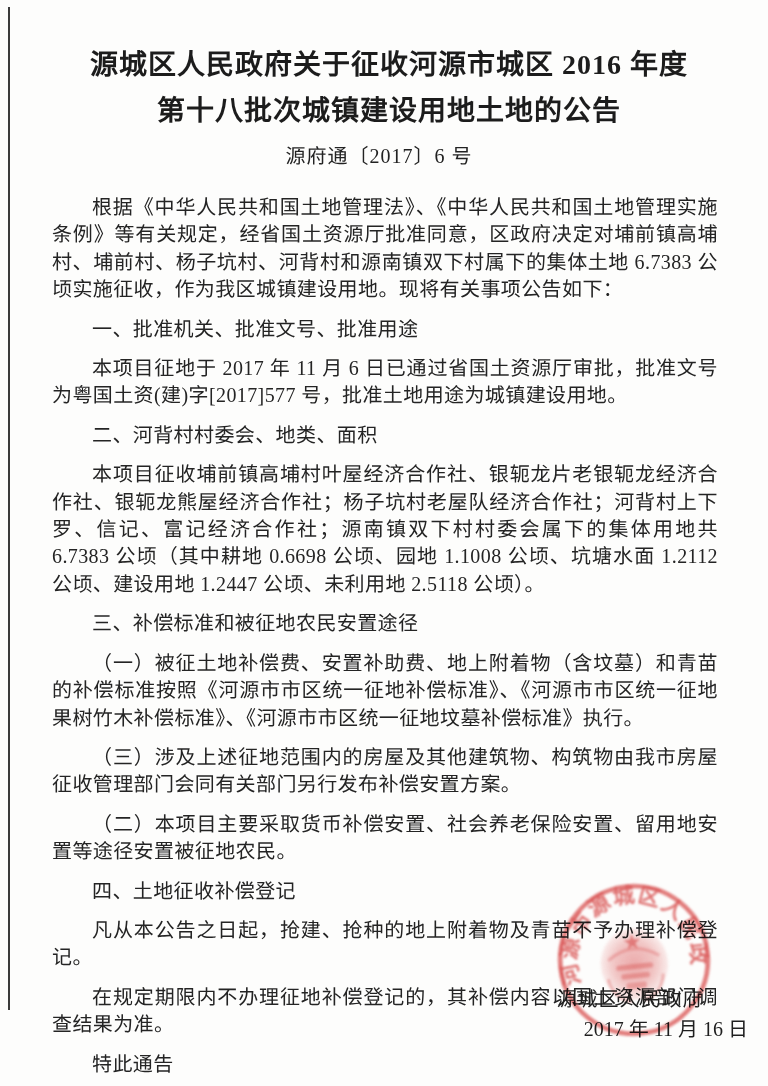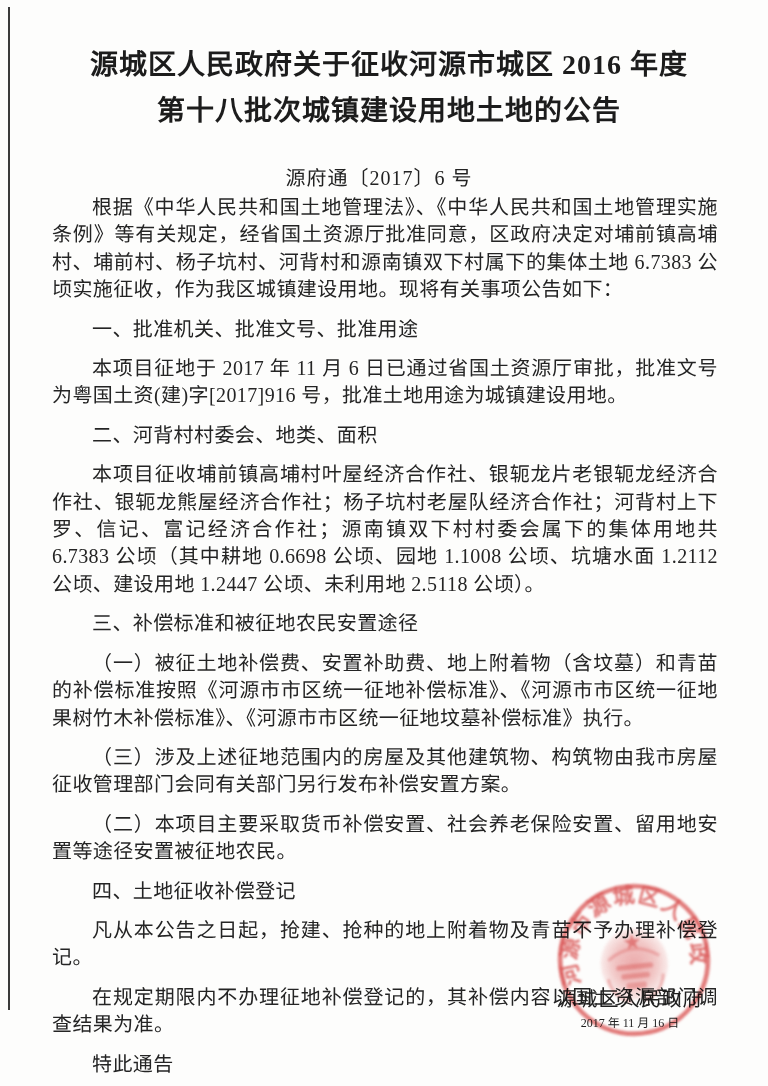--- a/index.html
+++ b/index.html
@@ -31,21 +31,20 @@
     letter-spacing: 1px;
   }
 
   .doc-number {
     position: absolute;
     left: 0; right: 10px; top: 140px;
     text-align: center;
     font-size: 20px;
     color: #222;
     letter-spacing: 1px;
-    margin-top: 22px;
   }
 
   .body-text {
     position: absolute;
     left: 40px; right: 38px; top: 182px;
     font-size: 20px;
     line-height: 27.4px;
     text-align: justify;
     text-justify: inter-ideograph;
     color: #242424;
@@ -60,22 +59,22 @@
     position: absolute;
     left: 520px; width: 220px; top: 983px;
     text-align: center;
     font-size: 20px;
     color: #1f1f1f;
     letter-spacing: 1px;
   }
   .sign-date {
     position: absolute;
     left: 512px; width: 236px; top: 1013px;
-    text-align: center;
-    font-size: 12px;
+    text-align: right;
+    font-size: 20px;
     color: #1f1f1f;
   }
 
   .seal {
     position: absolute;
     left: 552px; top: 878px;
     width: 164px; height: 164px;
     mix-blend-mode: multiply;
     transform: rotate(-6deg);
     pointer-events: none;
@@ -91,21 +90,21 @@
   <div class="title-block">
     <div>源城区人民政府关于征收河源市城区 2016 年度</div>
     <div>第十八批次城镇建设用地土地的公告</div>
   </div>
 
   <div class="doc-number">源府通〔2017〕6 号</div>
 
   <div class="body-text">
     <p>根据《中华人民共和国土地管理法》、《中华人民共和国土地管理实施条例》等有关规定，经省国土资源厅批准同意，区政府决定对埔前镇高埔村、埔前村、杨子坑村、河背村和源南镇双下村属下的集体土地 6.7383 公顷实施征收，作为我区城镇建设用地。现将有关事项公告如下：</p>
     <p>一、批准机关、批准文号、批准用途</p>
-    <p>本项目征地于 2017 年 11 月 6 日已通过省国土资源厅审批，批准文号为粤国土资(建)字[2017]916 号，批准土地用途为城镇建设用地。</p>
+    <p>本项目征地于 2017 年 11 月 6 日已通过省国土资源厅审批，批准文号为粤国土资(建)字[2017]577 号，批准土地用途为城镇建设用地。</p>
     <p>二、河背村村委会、地类、面积</p>
     <p>本项目征收埔前镇高埔村叶屋经济合作社、银轭龙片老银轭龙经济合作社、银轭龙熊屋经济合作社；杨子坑村老屋队经济合作社；河背村上下罗、信记、富记经济合作社；源南镇双下村村委会属下的集体用地共 6.7383 公顷（其中耕地 0.6698 公顷、园地 1.1008 公顷、坑塘水面 1.2112 公顷、建设用地 1.2447 公顷、未利用地 2.5118 公顷）。</p>
     <p>三、补偿标准和被征地农民安置途径</p>
     <p>（一）被征土地补偿费、安置补助费、地上附着物（含坟墓）和青苗的补偿标准按照《河源市市区统一征地补偿标准》、《河源市市区统一征地果树竹木补偿标准》、《河源市市区统一征地坟墓补偿标准》执行。</p>
     <p>（三）涉及上述征地范围内的房屋及其他建筑物、构筑物由我市房屋征收管理部门会同有关部门另行发布补偿安置方案。</p>
     <p>（二）本项目主要采取货币补偿安置、社会养老保险安置、留用地安置等途径安置被征地农民。</p>
     <p>四、土地征收补偿登记</p>
     <p>凡从本公告之日起，抢建、抢种的地上附着物及青苗不予办理补偿登记。</p>
     <p>在规定期限内不办理征地补偿登记的，其补偿内容以国土资源部门调查结果为准。</p>
     <p>特此通告</p>

